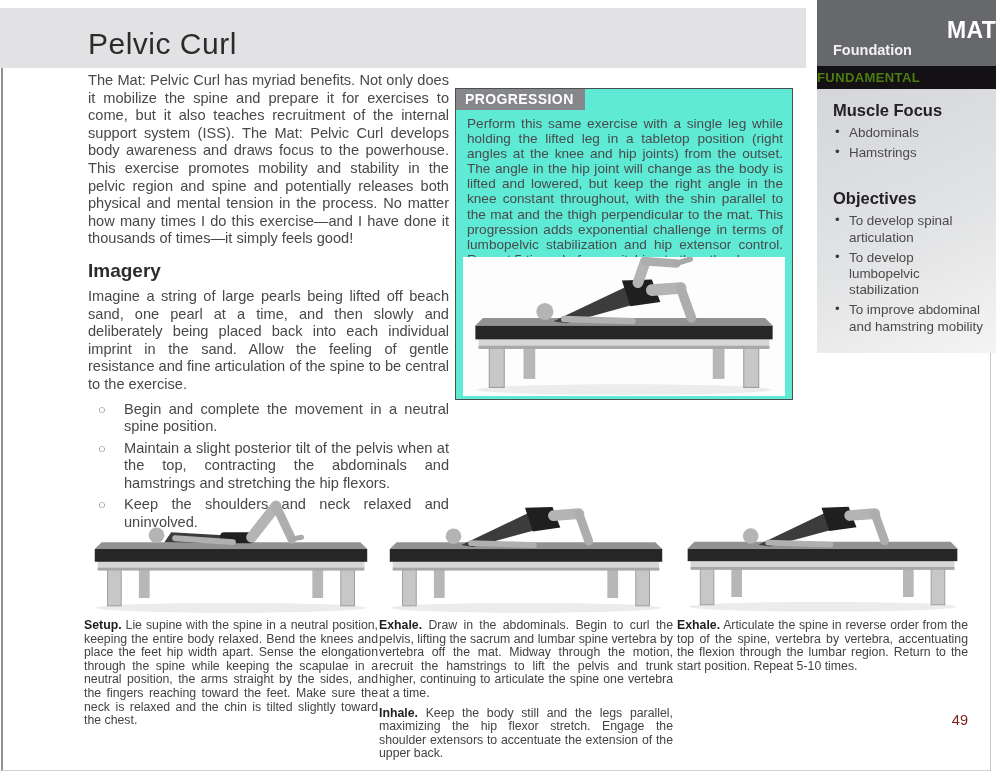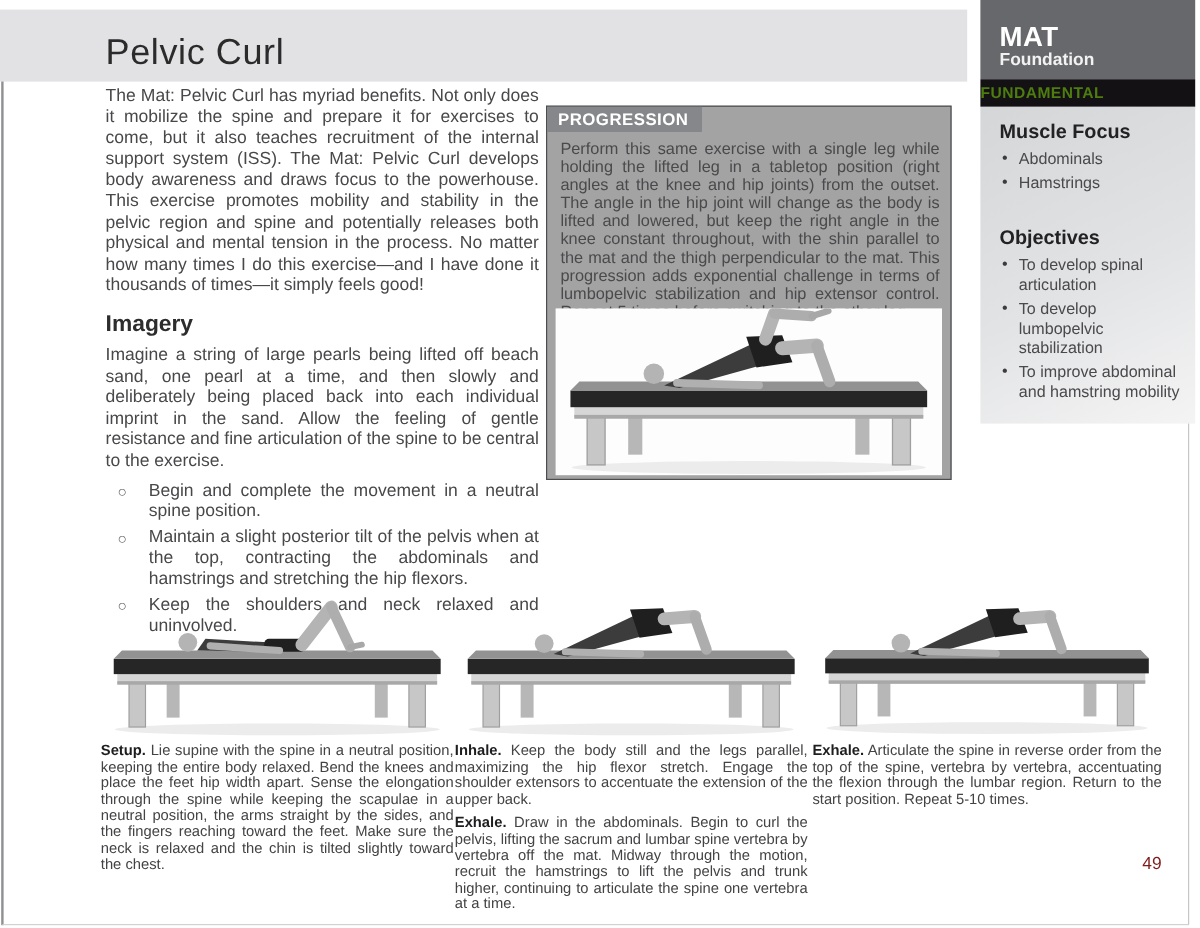--- a/index.html
+++ b/index.html
@@ -17,29 +17,29 @@
 
   
   .main-col { position:absolute; left:88px; top:72px; width:361px; }
   .main-col p { font-size:14.6px; line-height:17.6px; text-align:justify; color:#48484a; }
   .main-col h2 { font-size:19px; font-weight:600; color:#2e2d2e; margin:12px 0 6px 0; }
   ul.imagery-list { list-style:none; margin-top:7px; }
   ul.imagery-list li { position:relative; padding-left:36px; margin-bottom:4px; font-size:14.6px; line-height:17.6px; text-align:justify; color:#48484a; }
   ul.imagery-list .marker { position:absolute; left:10px; top:0; font-size:13px; color:#6a6a6c; }
 
   
-  .progression-box { position:absolute; left:455px; top:88px; width:338px; height:312px; border:1px solid #4c4d4f; background:#a3a3a3; }
+  .progression-box { position:absolute; left:455px; top:88px; width:338px; height:312px; border:1px solid #4c4d4f; background:#5eead4; }
   .prog-label { position:absolute; left:0; top:0; background:#85878a; color:#ffffff; font-size:14px; font-weight:bold; letter-spacing:.4px; padding:2px 11px 3px 9px; }
   .prog-body { position:absolute; left:11px; top:27px; width:316px; font-size:13.6px; line-height:15.1px; text-align:justify; color:#4a4a4c; }
   .prog-photo { position:absolute; left:7px; top:168px; width:322px; height:139px; background:#fdfdfd; }
 
   
   .sidebar { position:absolute; left:817px; top:0; width:179px; }
   .side-tab { height:66px; background:#67686c; padding:18px 0 0 16px; }
-  .side-tab .cat { color:#ffffff; font-size:23px; font-weight:bold; line-height:24px; letter-spacing:.3px; }
+  .side-tab .cat { color:#ffffff; font-size:23px; font-weight:bold; line-height:24px; letter-spacing:.3px;text-align:right; }
   .side-tab .subcat { color:#f2f2f2; font-size:14.5px; font-weight:600; line-height:17px; }
   .level-bar { height:23px; background:#141114; color:#4d7c0f; font-size:13px; font-weight:bold; letter-spacing:.4px; line-height:23px; padding-left:0; }
   .side-content { background:linear-gradient(155deg,#d5d6d8 0%,#e2e3e4 55%,#f4f4f5 100%); padding:12px 12px 14px 16px; }
   .side-content h3 { font-size:16.5px; font-weight:bold; color:#222124; margin-bottom:5px; }
   .side-content h3.second { margin-top:28px; }
   .side-list { list-style:none; }
   .side-list li { position:relative; padding-left:16px; font-size:13.4px; line-height:16.2px; color:#4a4a4c; margin-bottom:4px; }
   .side-list .marker { position:absolute; left:2px; top:-1px; color:#3c3c3e; }
 
   
@@ -189,22 +189,22 @@
 </figure>
 
 <figure class="fig2">
   <div class="photo">
     <svg viewBox="0 0 300 130" width="294" height="128">
         <use href="#bench"></use>
         <use href="#person-bridge"></use>
       </svg>
   </div>
   <figcaption>
+    <p><b>Exhale.</b> <span>Draw in the abdominals. Begin to curl the pelvis, lifting the sacrum and lumbar spine vertebra by vertebra off the mat. Midway through the motion, recruit the hamstrings to lift the pelvis and trunk higher, continuing to articulate the spine one vertebra at a time.</span></p>
     <p><b>Inhale.</b> <span>Keep the body still and the legs parallel, maximizing the hip flexor stretch. Engage the shoulder extensors to accentuate the extension of the upper back.</span></p>
-    <p><b>Exhale.</b> <span>Draw in the abdominals. Begin to curl the pelvis, lifting the sacrum and lumbar spine vertebra by vertebra off the mat. Midway through the motion, recruit the hamstrings to lift the pelvis and trunk higher, continuing to articulate the spine one vertebra at a time.</span></p>
   </figcaption>
 </figure>
 
 <figure class="fig3">
   <div class="photo">
     <svg viewBox="0 0 300 130" width="291" height="127">
         <use href="#bench"></use>
         <use href="#person-bridge"></use>
       </svg>
   </div>

